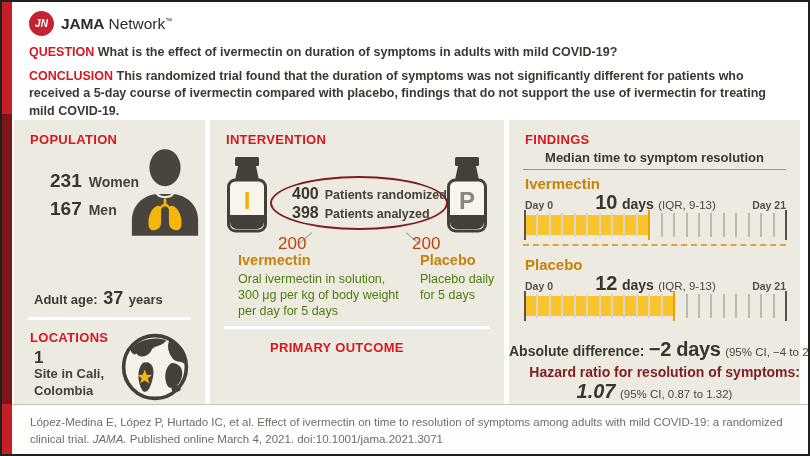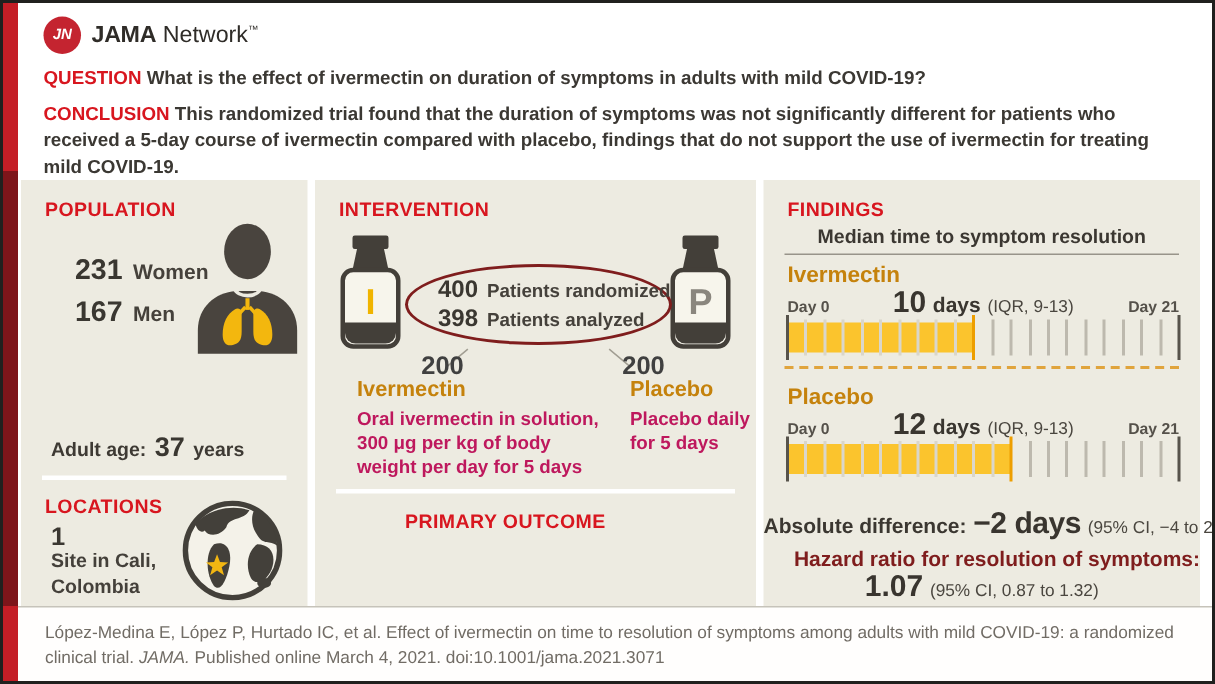--- a/index.html
+++ b/index.html
@@ -50,28 +50,28 @@
   .bottle-right{right:14px;}
   .ellipse{position:absolute;left:60px;top:56px;width:178px;height:54px;
     border:2px solid #7f1d1d;border-radius:50%;display:flex;flex-direction:column;
     justify-content:center;padding-left:20px;box-sizing:border-box;gap:1px;}
   .erow{display:flex;align-items:baseline;gap:6px;white-space:nowrap;}
   .erow .n{font-size:16px;font-weight:700;color:#3a3731;}
   .erow .l{font-size:12.5px;font-weight:700;color:#45413b;}
   .connector{position:absolute;height:0;border-top:1.5px solid #a19d92;width:18px;}
   .conn-l{left:86px;top:118px;transform:rotate(-40deg);}
   .conn-r{left:194px;top:118px;transform:rotate(40deg);}
-  .grp-count{position:absolute;top:114px;width:34px;text-align:center;font-size:17px;font-weight:700;color:#404040;}
+  .grp-count{position:absolute;top:114px;width:34px;font-size:17px;font-weight:400;color:#c2410c;}
   .cnt-l{left:68px;}
   .cnt-r{left:202px;}
   .grp{position:absolute;width:168px;}
   .grp-l{left:28px;top:132px;}
   .grp-r{left:210px;top:132px;width:80px;}
   .grp-name{font-size:14.5px;font-weight:700;color:#c5820c;margin-bottom:3px;}
-  .grp-desc{font-size:12.5px;font-weight:700;color:#be185d;line-height:1.28;}
+  .grp-desc{font-size:12.5px;font-weight:400;color:#4d7c0f;line-height:1.28;}
   .outcome-txt{position:absolute;left:0;right:0;top:242px;text-align:center;}
   
   .f-sub{position:absolute;left:0;right:0;top:30px;text-align:center;font-size:13px;font-weight:700;color:#3b3731;}
   .f-subline{position:absolute;left:14px;right:14px;top:49px;height:1px;background:#98948a;}
   .f-grp-name{position:absolute;left:16px;font-size:15px;font-weight:700;color:#c5820c;}
   .f-name-1{top:55px;}
   .f-name-2{top:136px;}
   .day-row{position:absolute;left:16px;right:14px;height:20px;}
   .day-row-1{top:72px;}
   .day-row-2{top:153px;}
@@ -91,21 +91,21 @@
   .tick.edge{background:#ed9e00;top:-2px;height:30px;}
   .tick.inner{background:#dad6ca;}
   .tick.rest{background:#bdb9ae;}
   .dash-div{position:absolute;left:14px;right:14px;top:124px;border-top:2px dashed #e0a43c;}
   .absdiff{position:absolute;left:0;right:0;top:218px;text-align:center;white-space:nowrap;}
   .absdiff .lab{font-size:14px;font-weight:700;color:#3b3731;}
   .absdiff .val{font-size:20px;font-weight:700;color:#39352f;letter-spacing:-.3px;}
   .absdiff .ci{font-size:11.5px;color:#4a463f;}
   .hr-lab{position:absolute;left:0;right:0;top:244px;text-align:right;font-size:14px;font-weight:700;color:#7f1d1d;}
   .hr-val{position:absolute;left:0;right:0;top:260px;text-align:center;white-space:nowrap;}
-  .hr-val .val{font-size:20px;font-weight:700;color:#39352f;}
+  .hr-val .val{font-size:20px;font-weight:700;color:#39352f;font-style:italic;}
   .hr-val .ci{font-size:11.5px;color:#4a463f;}
   .ama{position:absolute;right:8px;bottom:3px;font-size:10px;color:#8d897f;}
   
   .footer{position:absolute;left:10px;right:0;top:402px;height:50px;background:#fffefd;
     border-top:1px solid #c6c3ba;box-sizing:border-box;padding:9px 20px 0 18px;
     font-size:11.5px;color:#716c65;line-height:1.5;}
   .footer i{font-style:italic;}
 </style>
 </head>
 <body>

